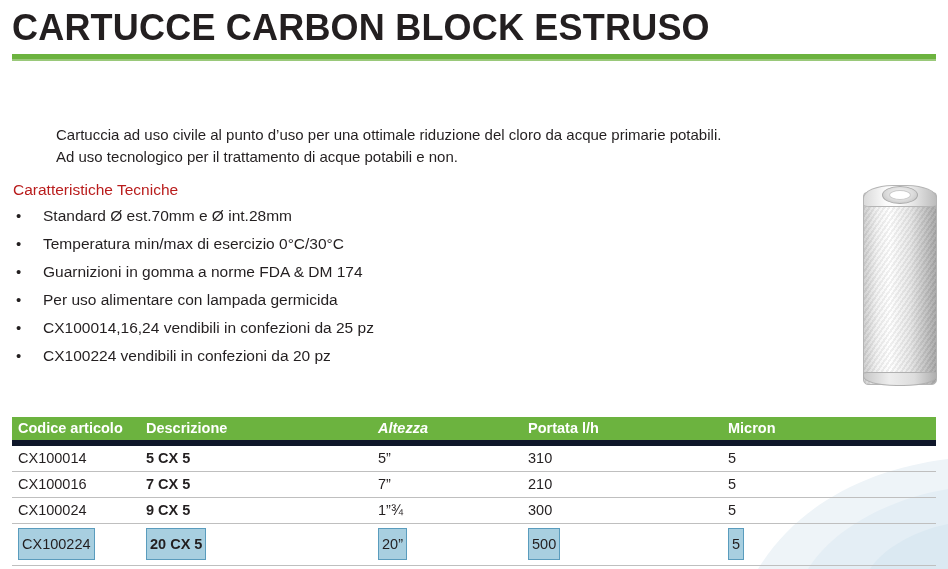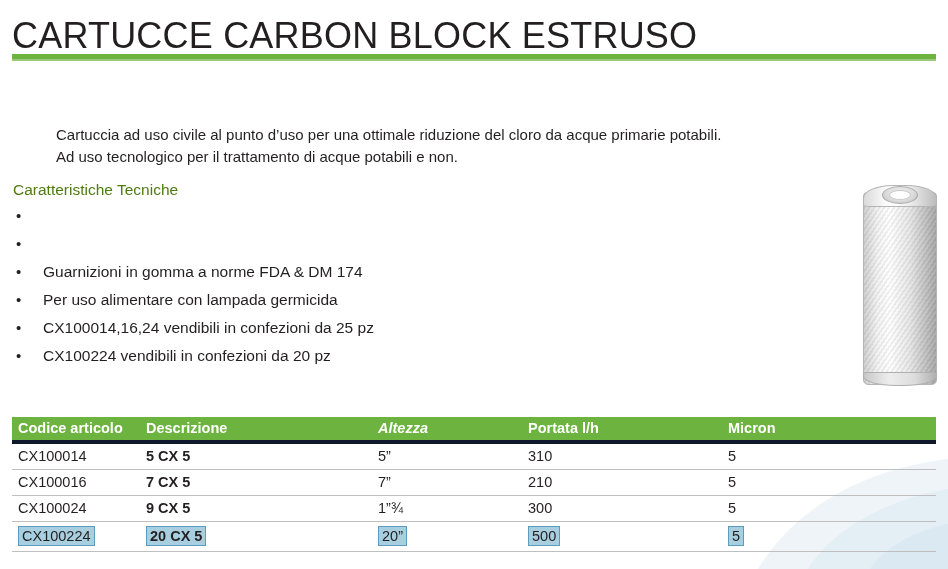--- a/index.html
+++ b/index.html
@@ -11,23 +11,23 @@
     background: #ffffff;
     font-family: "Liberation Sans", sans-serif;
     color: #231f20;
     overflow: hidden;
     position: relative;
   }
 
   
   #page-title {
     position: absolute;
-    left: 12px; top: 15px;
+    left: 12px; top: 7px;
     font-size: 36px;
-    font-weight: normal;
+    font-weight: bold;
     letter-spacing: 0.2px;
     color: #231f20;
     white-space: nowrap;
   }
   #title-rule {
     position: absolute;
     left: 12px; top: 54px;
     width: 924px; height: 5px;
     background: #6cb33f;
   }
@@ -45,21 +45,21 @@
     width: 680px;
     font-size: 15px;
     line-height: 22px;
     color: #231f20;
     margin-left: 43px;
   }
   #subhead {
     position: absolute;
     left: 13px; top: 181px;
     font-size: 15.5px;
-    color: #4d7c0f;
+    color: #b91c1c;
   }
 
   
   #bullets {
     position: absolute;
     left: 13px; top: 206px;
     width: 700px;
   }
   .bullet-row {
     display: flex;
@@ -154,31 +154,31 @@
     padding: 3px 6px 4px 6px;
     height: 22px;
     white-space: nowrap;
   }
   #spec-table tbody td {
     border-bottom: 1px solid #bfbfbf;
     padding: 4px 6px 5px 6px;
     height: 26px;
     color: #231f20;
   }
-  #spec-table tbody tr:first-child td { border-top: 4px solid #0f172a; }
+  #spec-table tbody tr:first-child td { border-top: 6px solid #0f172a; }
   .col-code { width: 128px; }
   .col-desc { width: 232px; }
   .col-alt  { width: 150px; text-align: left; }
   .col-port { width: 200px; text-align: left; }
   .col-mic  { width: 214px; text-align: left; }
   .c-code, .c-desc { }
   .c-desc { font-weight: bold; }
   .hl .cell-txt {
     background: #a8cfe0;
-    padding: 1px 3px;
+    padding: 7px 3px;
     border: 1px solid #5a9cbd;
   }
   .hl td { }
   .cell-txt { display: inline-block; }
   th.th-alt  { padding-left: 130px; font-style: italic; }
   th.th-port { padding-left: 62px; }
   th.th-mic  { padding-left: 60px; }
   td.c-alt  { padding-left: 130px; }
   td.c-port { padding-left: 62px; }
   td.c-mic  { padding-left: 60px; }
@@ -189,23 +189,25 @@
 <div id="page-title">CARTUCCE CARBON BLOCK ESTRUSO</div>
 <div id="title-rule"></div>
 <div id="title-rule-thin"></div>
 
 <div id="intro">Cartuccia ad uso civile al punto d’uso per una ottimale riduzione del cloro da acque primarie potabili. Ad uso tecnologico per il trattamento di acque potabili e non.</div>
 <div id="subhead">Caratteristiche Tecniche</div>
 
 <div id="bullets">
   <div class="bullet-row">
     <span class="bullet-dot">•</span>
-  </div>
-  <div class="bullet-row">
-    <span class="bullet-dot">•</span>
+    <span class="bullet-text">Standard Ø est.70mm e Ø int.28mm</span>
+  </div>
+  <div class="bullet-row">
+    <span class="bullet-dot">•</span>
+    <span class="bullet-text">Temperatura min/max di esercizio 0°C/30°C</span>
   </div>
   <div class="bullet-row">
     <span class="bullet-dot">•</span>
     <span class="bullet-text">Guarnizioni in gomma a norme FDA &amp; DM 174</span>
   </div>
   <div class="bullet-row">
     <span class="bullet-dot">•</span>
     <span class="bullet-text">Per uso alimentare con lampada germicida</span>
   </div>
   <div class="bullet-row">

